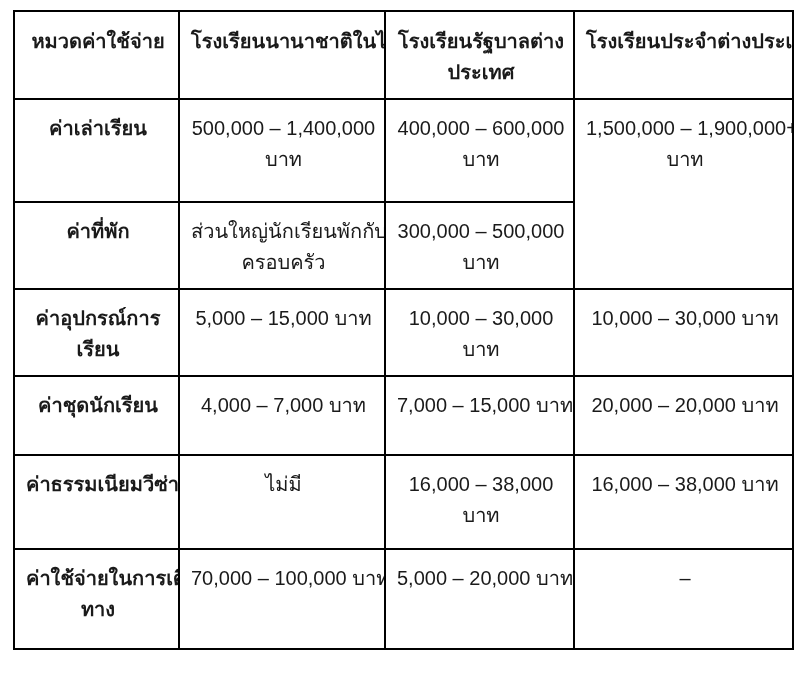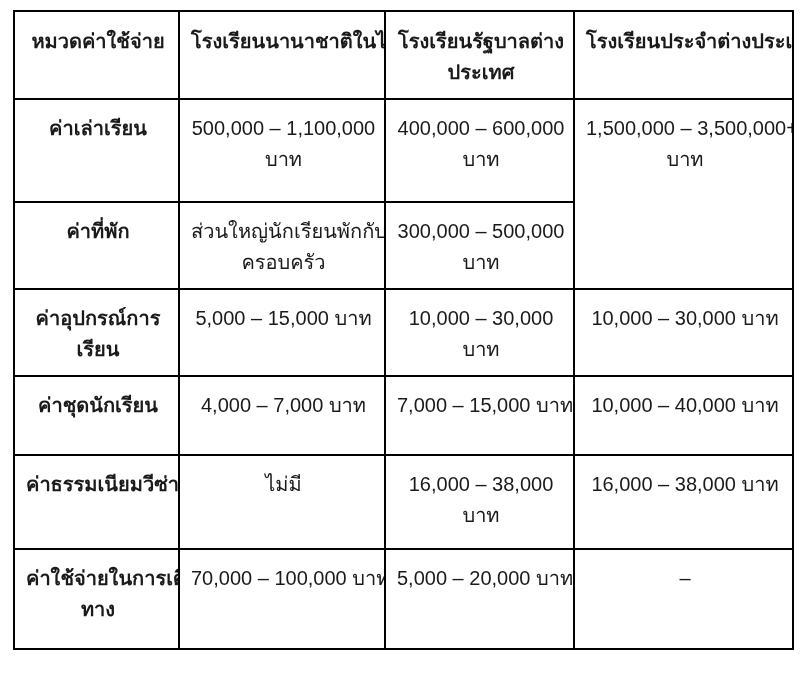--- a/index.html
+++ b/index.html
@@ -78,25 +78,25 @@
         <th>หมวดค่าใช้จ่าย</th>
         <th>โรงเรียนนานาชาติในไทย</th>
         <th>โรงเรียนรัฐบาลต่าง
 ประเทศ</th>
         <th>โรงเรียนประจำต่างประเทศ</th>
       </tr>
     </thead>
     <tbody>
       <tr class="r1">
         <td class="cat">ค่าเล่าเรียน</td>
-        <td>500,000 – 1,100,000
+        <td>500,000 – 1,400,000
 บาท</td>
         <td>400,000 – 600,000
 บาท</td>
-        <td rowspan="2">1,500,000 – 3,500,000+
+        <td rowspan="2">1,500,000 – 1,900,000+
 บาท</td>
       </tr>
       <tr class="r2">
         <td class="cat">ค่าที่พัก</td>
         <td>ส่วนใหญ่นักเรียนพักกับ
 ครอบครัว</td>
         <td>300,000 – 500,000
 บาท</td>
       </tr>
       <tr class="r3">
@@ -104,21 +104,21 @@
 เรียน</td>
         <td>5,000 – 15,000 บาท</td>
         <td>10,000 – 30,000
 บาท</td>
         <td>10,000 – 30,000 บาท</td>
       </tr>
       <tr class="r4">
         <td class="cat">ค่าชุดนักเรียน</td>
         <td>4,000 – 7,000 บาท</td>
         <td>7,000 – 15,000 บาท</td>
-        <td>10,000 – 40,000 บาท</td>
+        <td>20,000 – 20,000 บาท</td>
       </tr>
       <tr class="r5">
         <td class="cat">ค่าธรรมเนียมวีซ่า</td>
         <td>ไม่มี</td>
         <td>16,000 – 38,000
 บาท</td>
         <td>16,000 – 38,000 บาท</td>
       </tr>
       <tr class="r6">
         <td class="cat">ค่าใช้จ่ายในการเดิน

